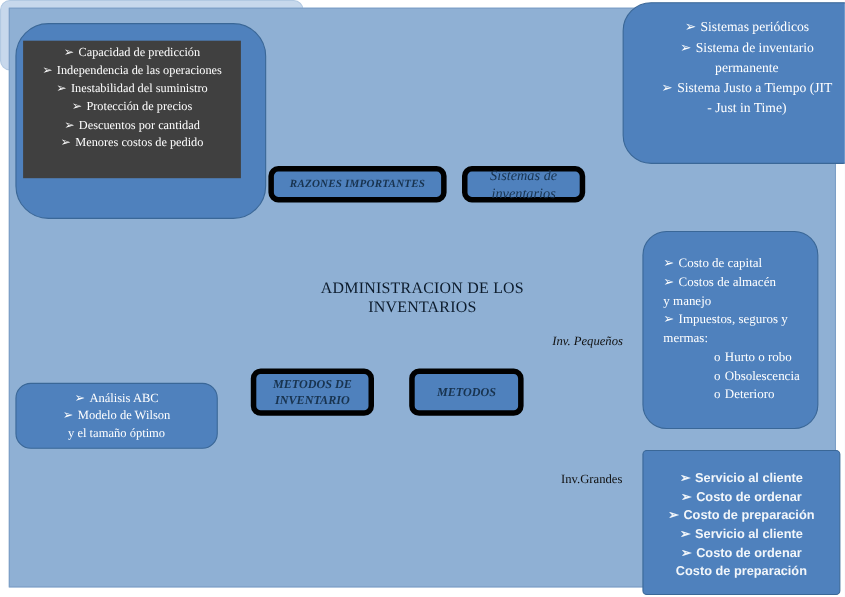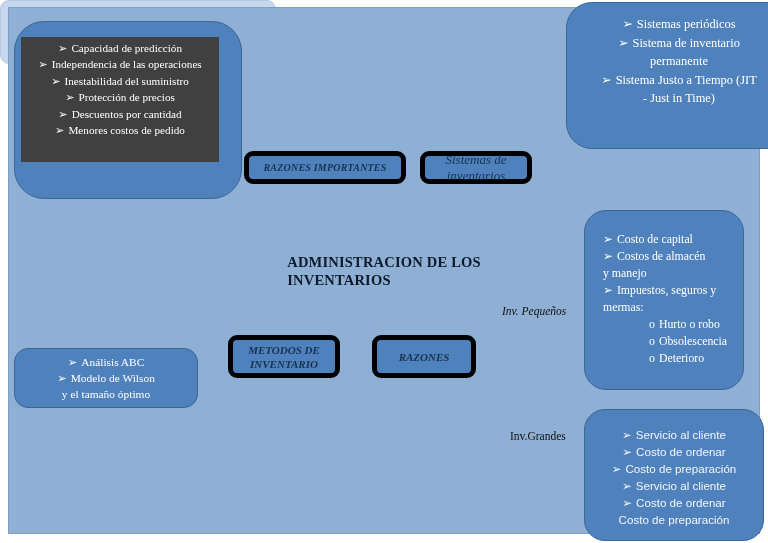--- a/index.html
+++ b/index.html
@@ -74,35 +74,37 @@
     left: 8px; top: 7px; right: 8px; bottom: 9px;
     background: #8fb0d4;
     border: 1px solid #7c9fc6;
     box-sizing: border-box;
     display: flex;
     align-items: center;
     justify-content: center;
   }
   #box-central .title {
     color: #0c1b2c;
-    font-weight: bold;
+    font-weight: normal;
     font-size: 14.5px;
     line-height: 18px;
+    text-align: center;
     letter-spacing: .2px;
   }
   
   #box-costos {
     left: 584px; top: 210px; width: 160px; height: 180px;
     border-radius: 22px;
   }
   
   #box-servicio {
     left: 584px; top: 409px; width: 180px; height: 132px;
-    border-radius: 21px;
+    border-radius: 4px;
     font-family: "Liberation Sans", sans-serif;
+    font-weight: bold;
   }
   
   #box-analisis {
     left: 14px; top: 348px; width: 184px; height: 60px;
     border-radius: 14px;
   }
   
   #lbl-razones { left: 244px; top: 151px; width: 162px; height: 33px; font-size: 10px; letter-spacing: .2px;}
   #lbl-sistemas { left: 420px; top: 151px; width: 112px; height: 33px; font-size: 13px; font-weight: normal;}
   #lbl-metodos  { left: 228px; top: 335px; width: 112px; height: 43px; font-size: 11px; line-height: 14px;}
@@ -219,21 +221,21 @@
   <span>RAZONES IMPORTANTES</span>
 </div>
 <div class="node-label" id="lbl-sistemas">
   <span>Sistemas de inventarios</span>
 </div>
 <div class="node-label" id="lbl-metodos">
   <span style="white-space:pre-line">METODOS DE
 INVENTARIO</span>
 </div>
 <div class="node-label" id="lbl-factores">
-  <span>RAZONES</span>
+  <span>METODOS</span>
 </div>
 
 <div id="box-central">
   <div class="inner2">
     <div class="title" style="white-space:pre-line">ADMINISTRACION DE LOS
 INVENTARIOS</div>
   </div>
 </div>
 
 <div class="box" id="box-costos">

